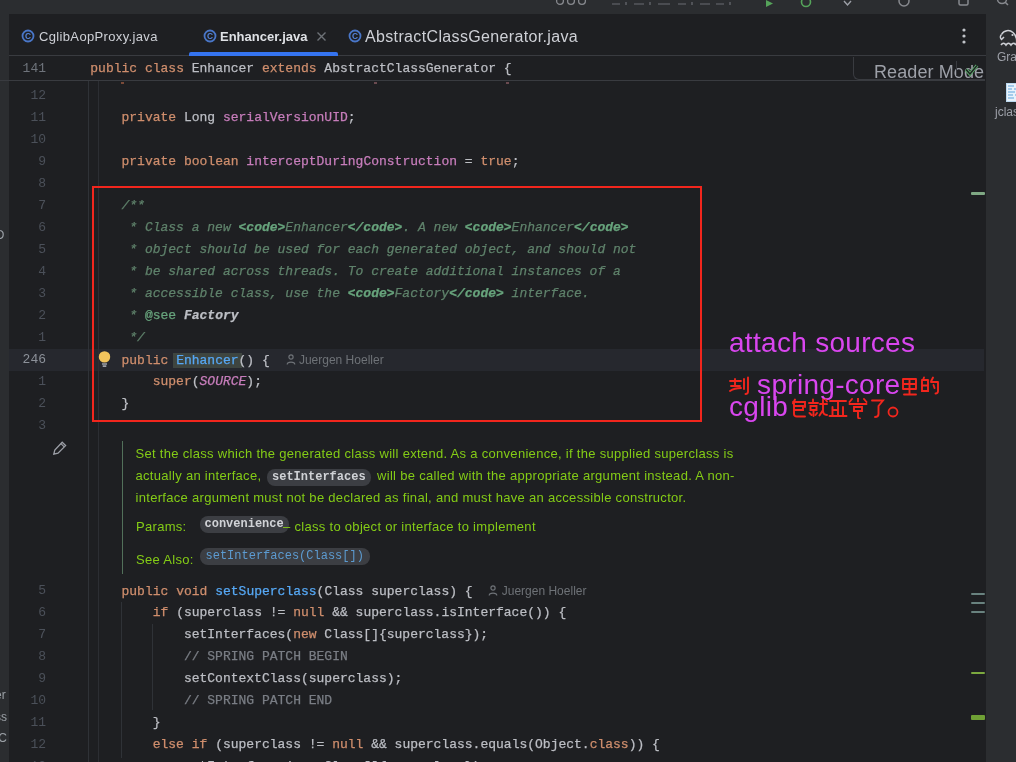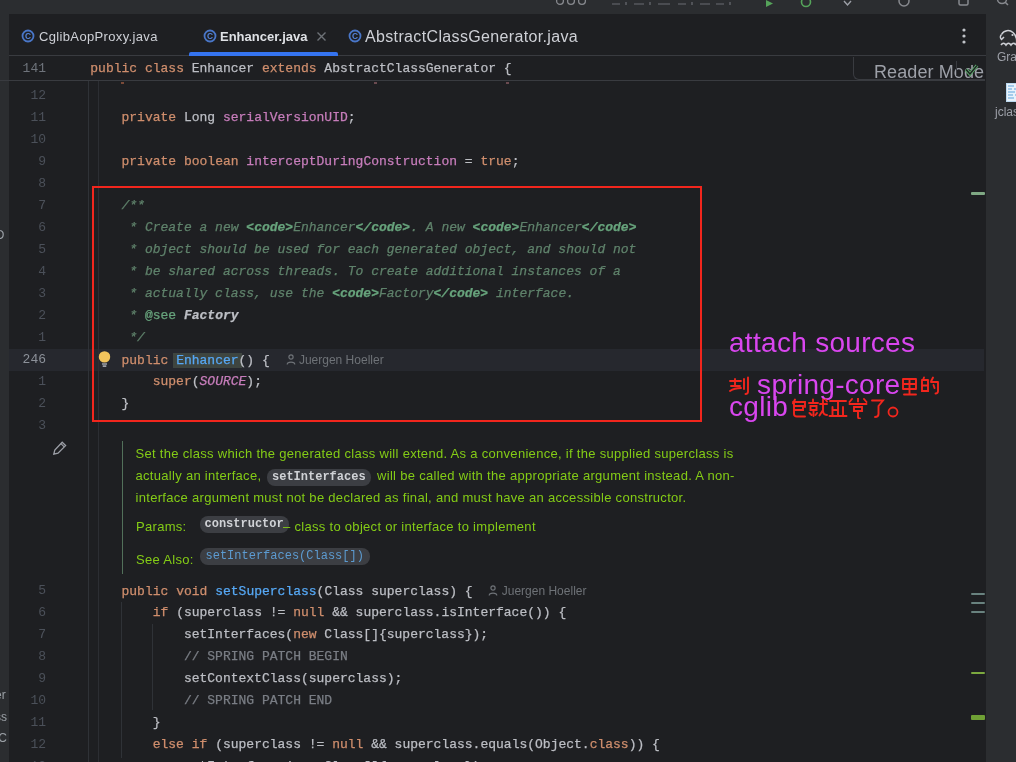--- a/index.html
+++ b/index.html
@@ -119,27 +119,27 @@
 <div class="num" style="top:85px">12</div>
 <div class="num" style="top:107px">11</div>
 <div class="code" style="top:107px">    <span class="kw">private</span> Long <span class="fld">serialVersionUID</span>;</div>
 <div class="num" style="top:129px">10</div>
 <div class="num" style="top:151px">9</div>
 <div class="code" style="top:151px">    <span class="kw">private</span> <span class="kw">boolean</span> <span class="fld">interceptDuringConstruction</span> = <span class="kw">true</span>;</div>
 <div class="num" style="top:173px">8</div>
 <div class="num" style="top:195px">7</div>
 <div class="code" style="top:195px"><span class="doc">    /**</span></div>
 <div class="num" style="top:217px">6</div>
-<div class="code" style="top:217px"><span class="doc">     * Create a new </span><span class="dtag">&lt;code&gt;</span><span class="doc">Enhancer</span><span class="dtag">&lt;/code&gt;</span><span class="doc">. A new </span><span class="dtag">&lt;code&gt;</span><span class="doc">Enhancer</span><span class="dtag">&lt;/code&gt;</span></div>
+<div class="code" style="top:217px"><span class="doc">     * Class a new </span><span class="dtag">&lt;code&gt;</span><span class="doc">Enhancer</span><span class="dtag">&lt;/code&gt;</span><span class="doc">. A new </span><span class="dtag">&lt;code&gt;</span><span class="doc">Enhancer</span><span class="dtag">&lt;/code&gt;</span></div>
 <div class="num" style="top:239px">5</div>
 <div class="code" style="top:239px"><span class="doc">     * object should be used for each generated object, and should not</span></div>
 <div class="num" style="top:261px">4</div>
 <div class="code" style="top:261px"><span class="doc">     * be shared across threads. To create additional instances of a</span></div>
 <div class="num" style="top:283px">3</div>
-<div class="code" style="top:283px"><span class="doc">     * actually class, use the </span><span class="dtag">&lt;code&gt;</span><span class="doc">Factory</span><span class="dtag">&lt;/code&gt;</span><span class="doc"> interface.</span></div>
+<div class="code" style="top:283px"><span class="doc">     * accessible class, use the </span><span class="dtag">&lt;code&gt;</span><span class="doc">Factory</span><span class="dtag">&lt;/code&gt;</span><span class="doc"> interface.</span></div>
 <div class="num" style="top:305px">2</div>
 <div class="code" style="top:305px"><span class="doc">     * </span><span class="dsee">@see</span> <span class="dref">Factory</span></div>
 <div class="num" style="top:327px">1</div>
 <div class="code" style="top:327px"><span class="doc">     */</span></div>
 <div class="num" style="top:349px"><span style="color:#8C9199">246</span></div>
 <div class="code" style="top:349px">    <span class="kw">public</span> <span class="hid">Enhancer</span>() { <span class="blame"><svg width="10" height="13" viewBox="0 0 10 13" style="vertical-align:-2px">
         <circle cx="5" cy="4" r="2.1" fill="none" stroke="#6E7277" stroke-width="1.2"></circle>
         <path d="M1.2,11.5 C1.2,8.2 8.8,8.2 8.8,11.5" fill="none" stroke="#6E7277" stroke-width="1.2"></path>
       </svg>&nbsp;Juergen Hoeller</span></div>
 <div class="num" style="top:371px">1</div>
@@ -175,21 +175,21 @@
 <svg class="abs" style="left:51px;top:439px" width="18" height="18" viewBox="0 0 18 18">
     <path d="M11.2,3.2 l3.4,3.4 l-7.6,7.6 l-4.2,1 l1,-4.2 z" fill="none" stroke="#9DA0A8" stroke-width="1.3"></path>
     <path d="M10,4.6 l3.2,3.2" stroke="#9DA0A8" stroke-width="1.1"></path>
   </svg>
 <div class="rdoc" style="top:442.5px">Set the class which the generated class will extend. As a convenience, if the supplied superclass is</div>
 <div class="rdoc" style="top:464.5px">actually an interface,</div>
 <div class="abs chip" style="left:267px;top:468.5px">setInterfaces</div>
 <div class="rdoc" style="left:377px;top:464.5px">will be called with the appropriate argument instead. A non-</div>
 <div class="rdoc" style="top:486.5px">interface argument must not be declared as final, and must have an accessible constructor.</div>
 <div class="rdoc" style="left:136px;top:516px">Params:</div>
-<div class="abs chip" style="left:199.5px;top:515.5px">constructor</div>
+<div class="abs chip" style="left:199.5px;top:515.5px">convenience</div>
 <div class="rdoc" style="left:283px;top:516px">– class to object or interface to implement</div>
 <div class="rdoc" style="left:136px;top:549px">See Also:</div>
 <div class="abs chip" style="left:199.5px;top:547.5px;color:#5C9BD1;font-weight:normal;padding:2px 6px 3px">setInterfaces(Class[])</div>
 <div class="abs" style="left:971px;top:192px;width:14px;height:2.5px;background:#7FA884;border-radius:1px"></div>
 <div class="abs" style="left:970.5px;top:593px;width:14px;height:1.8px;background:#69827F;border-radius:1px"></div>
 <div class="abs" style="left:970.5px;top:602px;width:14px;height:1.8px;background:#69827F;border-radius:1px"></div>
 <div class="abs" style="left:970.5px;top:611px;width:14px;height:1.8px;background:#69827F;border-radius:1px"></div>
 <div class="abs" style="left:971px;top:671.5px;width:13.5px;height:2.4px;background:#7CA93F;border-radius:1px"></div>
 <div class="abs" style="left:970.5px;top:714.5px;width:14px;height:5px;background:#6FA035;border-radius:1px"></div>
 <div class="abs" style="left:92px;top:186px;width:610px;height:236px;border:2.5px solid #F2261D"></div>

